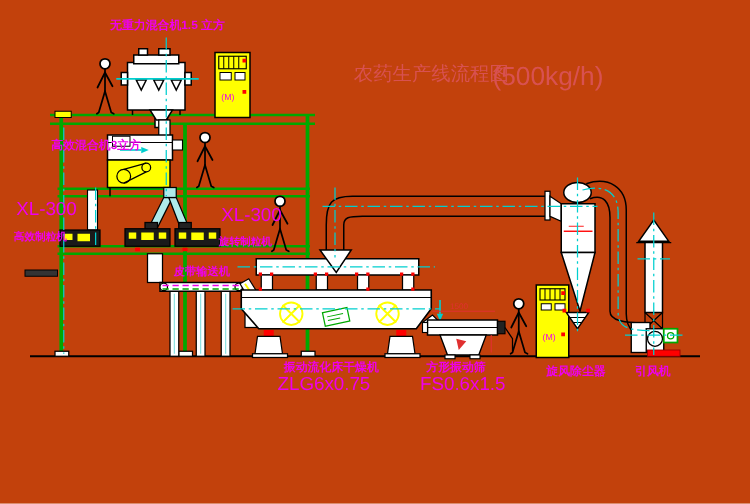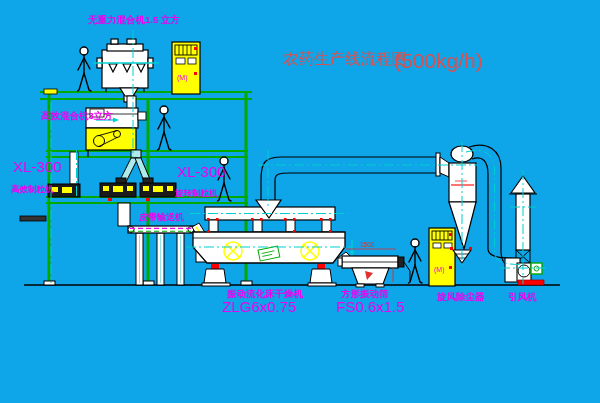--- a/index.html
+++ b/index.html
@@ -1,16 +1,16 @@
 <!DOCTYPE html>
 <html><head>
 <meta charset="utf-8">
 <style>
   html,body{margin:0;padding:0;background:#fff;}
-  .stage{position:relative;width:600px;height:403px;background:#0ea5e9;overflow:hidden;
+  .stage{position:relative;width:600px;height:403px;background:#c2410c;overflow:hidden;
          font-family:"Liberation Sans",sans-serif;}
   svg text{font-family:"Liberation Sans",sans-serif;}
 </style>
 </head>
 <body>
 
 <div class="stage">
 <svg width="600" height="403" viewBox="0 0 600 403">
   <defs>
     <g id="person" stroke="#000" stroke-width="1.4" fill="none" stroke-linecap="round">

